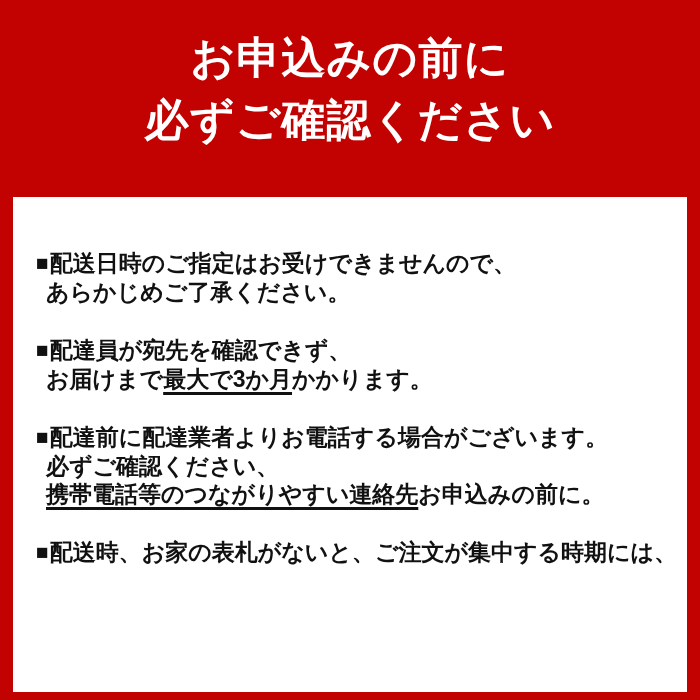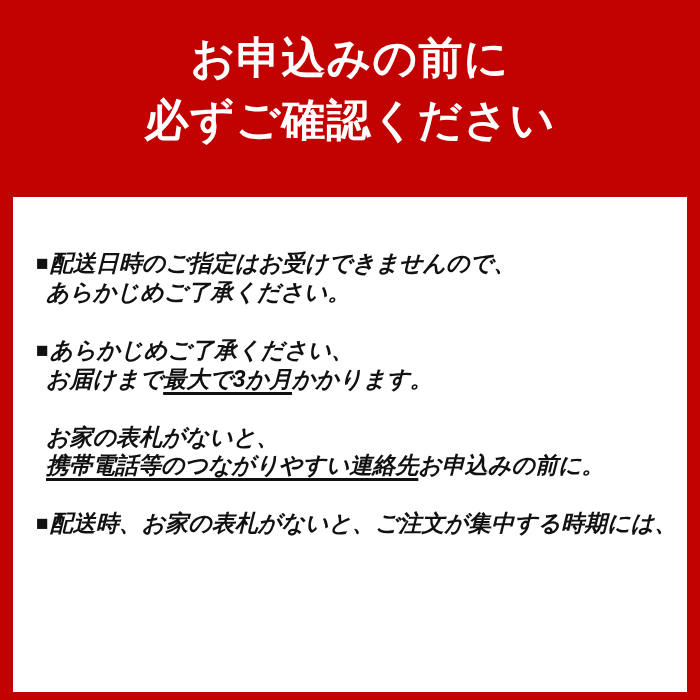--- a/index.html
+++ b/index.html
@@ -50,21 +50,21 @@
     white-space: nowrap;
     color: var(--ink);
   }
   .notice-line.cont { margin-left: 10px; }
   .bullet {
     display: inline-block;
     font-size: 21px;
     margin-right: 1px;
     transform: translateY(-1px);
   }
-  .seg { font-weight: 700; font-style: italic; }
+  .seg { font-weight: 700; }
   .seg.underline {
     font-weight: 900;
     text-decoration: underline;
     text-decoration-thickness: 3px;
     text-underline-offset: 5px;
   }
 </style>
 </head>
 <body>
 
@@ -73,24 +73,25 @@
   <div class="hline">必ずご確認ください</div>
 </div>
 
 <div class="panel">
   <div>
       <div class="notice-item">
         <div class="notice-line"><span class="bullet">■</span><span class="seg">配送日時のご指定はお受けできませんので、</span></div>
         <div class="notice-line cont"><span class="seg">あらかじめご了承ください。</span></div>
       </div>
       <div class="notice-item">
-        <div class="notice-line"><span class="bullet">■</span><span class="seg">あらかじめご了承ください、</span></div>
+        <div class="notice-line"><span class="bullet">■</span><span class="seg">配達員が宛先を確認できず、</span></div>
         <div class="notice-line cont"><span class="seg">お届けまで</span><span class="seg underline">最大で3か月</span><span class="seg">かかります。</span></div>
       </div>
       <div class="notice-item">
-        <div class="notice-line cont"><span class="seg">お家の表札がないと、</span></div>
+        <div class="notice-line"><span class="bullet">■</span><span class="seg">配達前に配達業者よりお電話する場合がございます。</span></div>
+        <div class="notice-line cont"><span class="seg">必ずご確認ください、</span></div>
         <div class="notice-line cont"><span class="seg underline">携帯電話等のつながりやすい連絡先</span><span class="seg">お申込みの前に。</span></div>
       </div>
       <div class="notice-item">
         <div class="notice-line"><span class="bullet">■</span><span class="seg">配送時、お家の表札がないと、ご注文が集中する時期には、</span></div>
       </div>
     </div>
 </div>
 
 </body></html>

